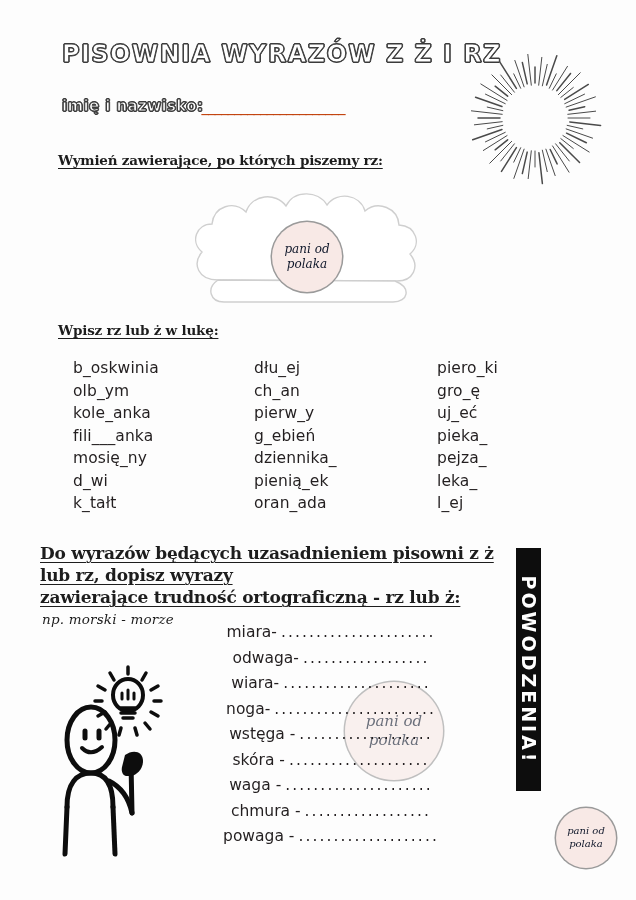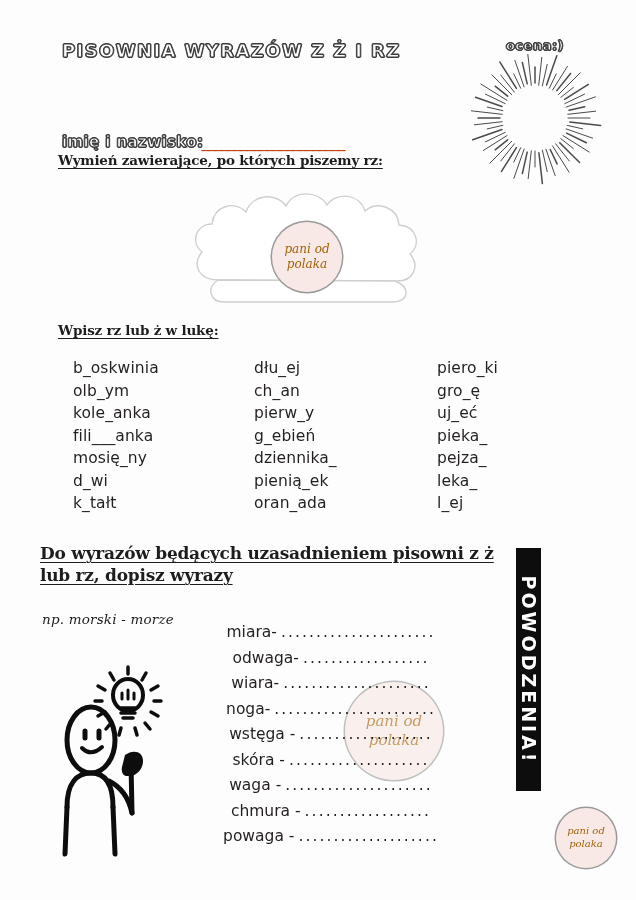--- a/index.html
+++ b/index.html
@@ -31,37 +31,36 @@
     text-shadow:
       -1px 0 #3c3c3c, 1px 0 #3c3c3c,
       0 -1px #3c3c3c, 0 1px #3c3c3c;
     letter-spacing: 1px;
   }
 
   #worksheet-title {
     position: absolute;
     left: 62px;
     top: 40px;
-    font-size: 18px;
+    font-size: 24px;
     letter-spacing: 1.4px;
     white-space: nowrap;
   }
 
   #name-line-row {
     position: absolute;
     left: 62px;
     top: 97px;
     display: flex;
     align-items: baseline;
     white-space: nowrap;
   }
   #name-label {
     font-size: 15px;
     letter-spacing: 0.4px;
-    margin-top: 36px;
   }
   #name-blank {
     font-size: 15px;
     color: #c2410c;
     -webkit-text-stroke: 0;
     text-shadow: none;
     letter-spacing: -1px;
     font-weight: 400;
     margin-left: -2px;
   }
@@ -138,21 +137,21 @@
     position: absolute;
     border-radius: 50%;
     background: #f8e9e6;
     box-shadow: 0 0 0 1.5px #9a9a9a;
     display: flex;
     flex-direction: column;
     align-items: center;
     justify-content: center;
     font-family: "DejaVu Serif", serif;
     font-style: italic;
-    color: #a16207;
+    color: #0f172a;
     line-height: 1.28;
     text-align: center;
   }
   #stamp-cloud {
     left: 272px;
     top: 222px;
     width: 70px;
     height: 70px;
     font-size: 12px;
   }
@@ -263,21 +262,20 @@
 <div class="page">
 
   <div id="worksheet-title" class="outlined">PISOWNIA WYRAZÓW Z  Ż I  RZ</div>
 
   <div id="name-line-row">
     <span id="name-label" class="outlined">imię i nazwisko:</span>
     <span id="name-blank" class="outlined">______________________</span>
   </div>
 
   <div id="grade-burst">
-    <div id="grade-label" class="outlined">ocena:)</div>
     <svg id="burst-svg" width="160" height="140" viewBox="0 0 160 140">
       <g id="burst-rays" stroke="#4a4a4a" stroke-linecap="round" fill="none">
           <path d="M 80.00 35.00 L 80.00 19.00" stroke-width="1.5"></path>
           <path d="M 83.69 37.21 L 86.83 9.38" stroke-width="1"></path>
           <path d="M 87.34 37.83 L 92.24 16.38" stroke-width="1"></path>
           <path d="M 91.56 36.96 L 101.80 7.70" stroke-width="1.5"></path>
           <path d="M 94.32 40.27 L 101.26 25.85" stroke-width="1"></path>
           <path d="M 97.56 42.06 L 112.45 18.35" stroke-width="1"></path>
           <path d="M 101.82 42.64 L 115.54 25.44" stroke-width="1.5"></path>
           <path d="M 103.33 46.67 L 125.25 24.75" stroke-width="1"></path>
@@ -383,20 +381,21 @@
         <div>uj_eć</div>
         <div>pieka_</div>
         <div>pejza_</div>
         <div>leka_</div>
         <div>l_ej</div>
       </div>
   </div>
 
   <div id="prompt-3">
     <span>Do wyrazów będących uzasadnieniem pisowni z ż lub rz, dopisz wyrazy</span><br>
+    <span>zawierające trudność ortograficzną -  rz lub ż:</span>
   </div>
 
   <div id="example-note">np. morski - morze</div>
 
   <div id="dotted-list">
       <div class="dotted-row"><span>miara-</span><span class="dots">......................</span></div>
       <div class="dotted-row"><span>odwaga-</span><span class="dots">..................</span></div>
       <div class="dotted-row"><span>wiara-</span><span class="dots">.....................</span></div>
       <div class="dotted-row"><span>noga-</span><span class="dots">.......................</span></div>
       <div class="dotted-row"><span>wstęga -</span><span class="dots">...................</span></div>

